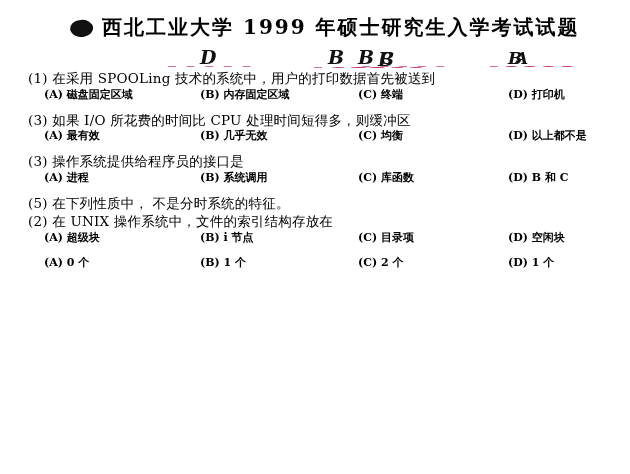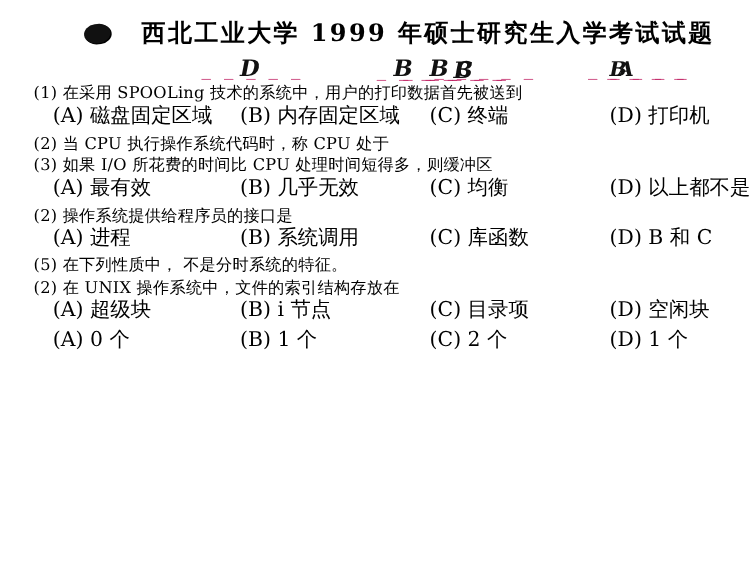--- a/index.html
+++ b/index.html
@@ -21,21 +21,21 @@
     padding: 0;
   }
   
   .title-row {
     position: absolute;
     top: 14px;
     left: 70px;
     right: 10px;
     display: flex;
     align-items: center;
-    gap: 26px;
+    gap: 10px;
   }
   .title-blob {
     width: 22px;
     height: 16px;
     background: #111;
     border-radius: 50% / 55%;
     transform: rotate(-8deg);
     flex: 0 0 auto;
     box-shadow: 1px 1px 0 #000;
   }
@@ -67,21 +67,22 @@
     position: relative;
     white-space: nowrap;
     font-size: 13.5px;
     margin-bottom: 3px;
     letter-spacing: 0.2px;
   }
   .optline {
     position: relative;
     height: 20px;
     white-space: nowrap;
-    font-size: 17px;
+    font-size: 11px;
+    font-weight: bold;
   }
   .opt {
     position: absolute;
     top: 0;
   }
   .opt.a { left: 16px; }
   .opt.b { left: 172px; }
   .opt.c { left: 330px; }
   .opt.d { left: 480px; }
   
@@ -121,39 +122,38 @@
         <span class="opt a">(A) 磁盘固定区域</span>
         <span class="opt b">(B) 内存固定区域</span>
         <span class="opt c">(C) 终端</span>
         <span class="opt d">(D) 打印机</span>
       </div>
       <span class="hand" style="left:487px; top:-22px;">A</span>
       <span class="dashes" style="left:478px; top:-17px;">_ _ _ _</span>
     </div>
 
     <div class="qblock">
-      <div class="qline">(2) 当 CPU 执行操作系统代码时，称 CPU 处于</div>
       <span class="hand" style="left:352px; top:-22px;">C</span>
       <span class="dashes" style="left:334px; top:-17px;">_ _ _ _ _</span>
     </div>
 
     <div class="qblock">
       <div class="qline">(3) 如果 I/O 所花费的时间比 CPU 处理时间短得多，则缓冲区</div>
       <div class="optline">
         <span class="opt a">(A) 最有效</span>
         <span class="opt b">(B) 几乎无效</span>
         <span class="opt c">(C) 均衡</span>
         <span class="opt d">(D) 以上都不是</span>
       </div>
       <span class="hand" style="left:480px; top:-22px;">B</span>
       <span class="dashes" style="left:462px; top:-17px;">_ _ _ _ _</span>
     </div>
 
     <div class="qblock">
-      <div class="qline">(2) 操作系统提供给程序员的接口是</div>
+      <div class="qline">(3) 操作系统提供给程序员的接口是</div>
       <div class="optline">
         <span class="opt a">(A) 进程</span>
         <span class="opt b">(B) 系统调用</span>
         <span class="opt c">(C) 库函数</span>
         <span class="opt d">(D) B 和 C</span>
       </div>
       <span class="hand" style="left:300px; top:-24px; font-size:19px;">B</span>
       <span class="dashes" style="left:286px; top:-16px;">_ _ _ _</span>
     </div>
 

